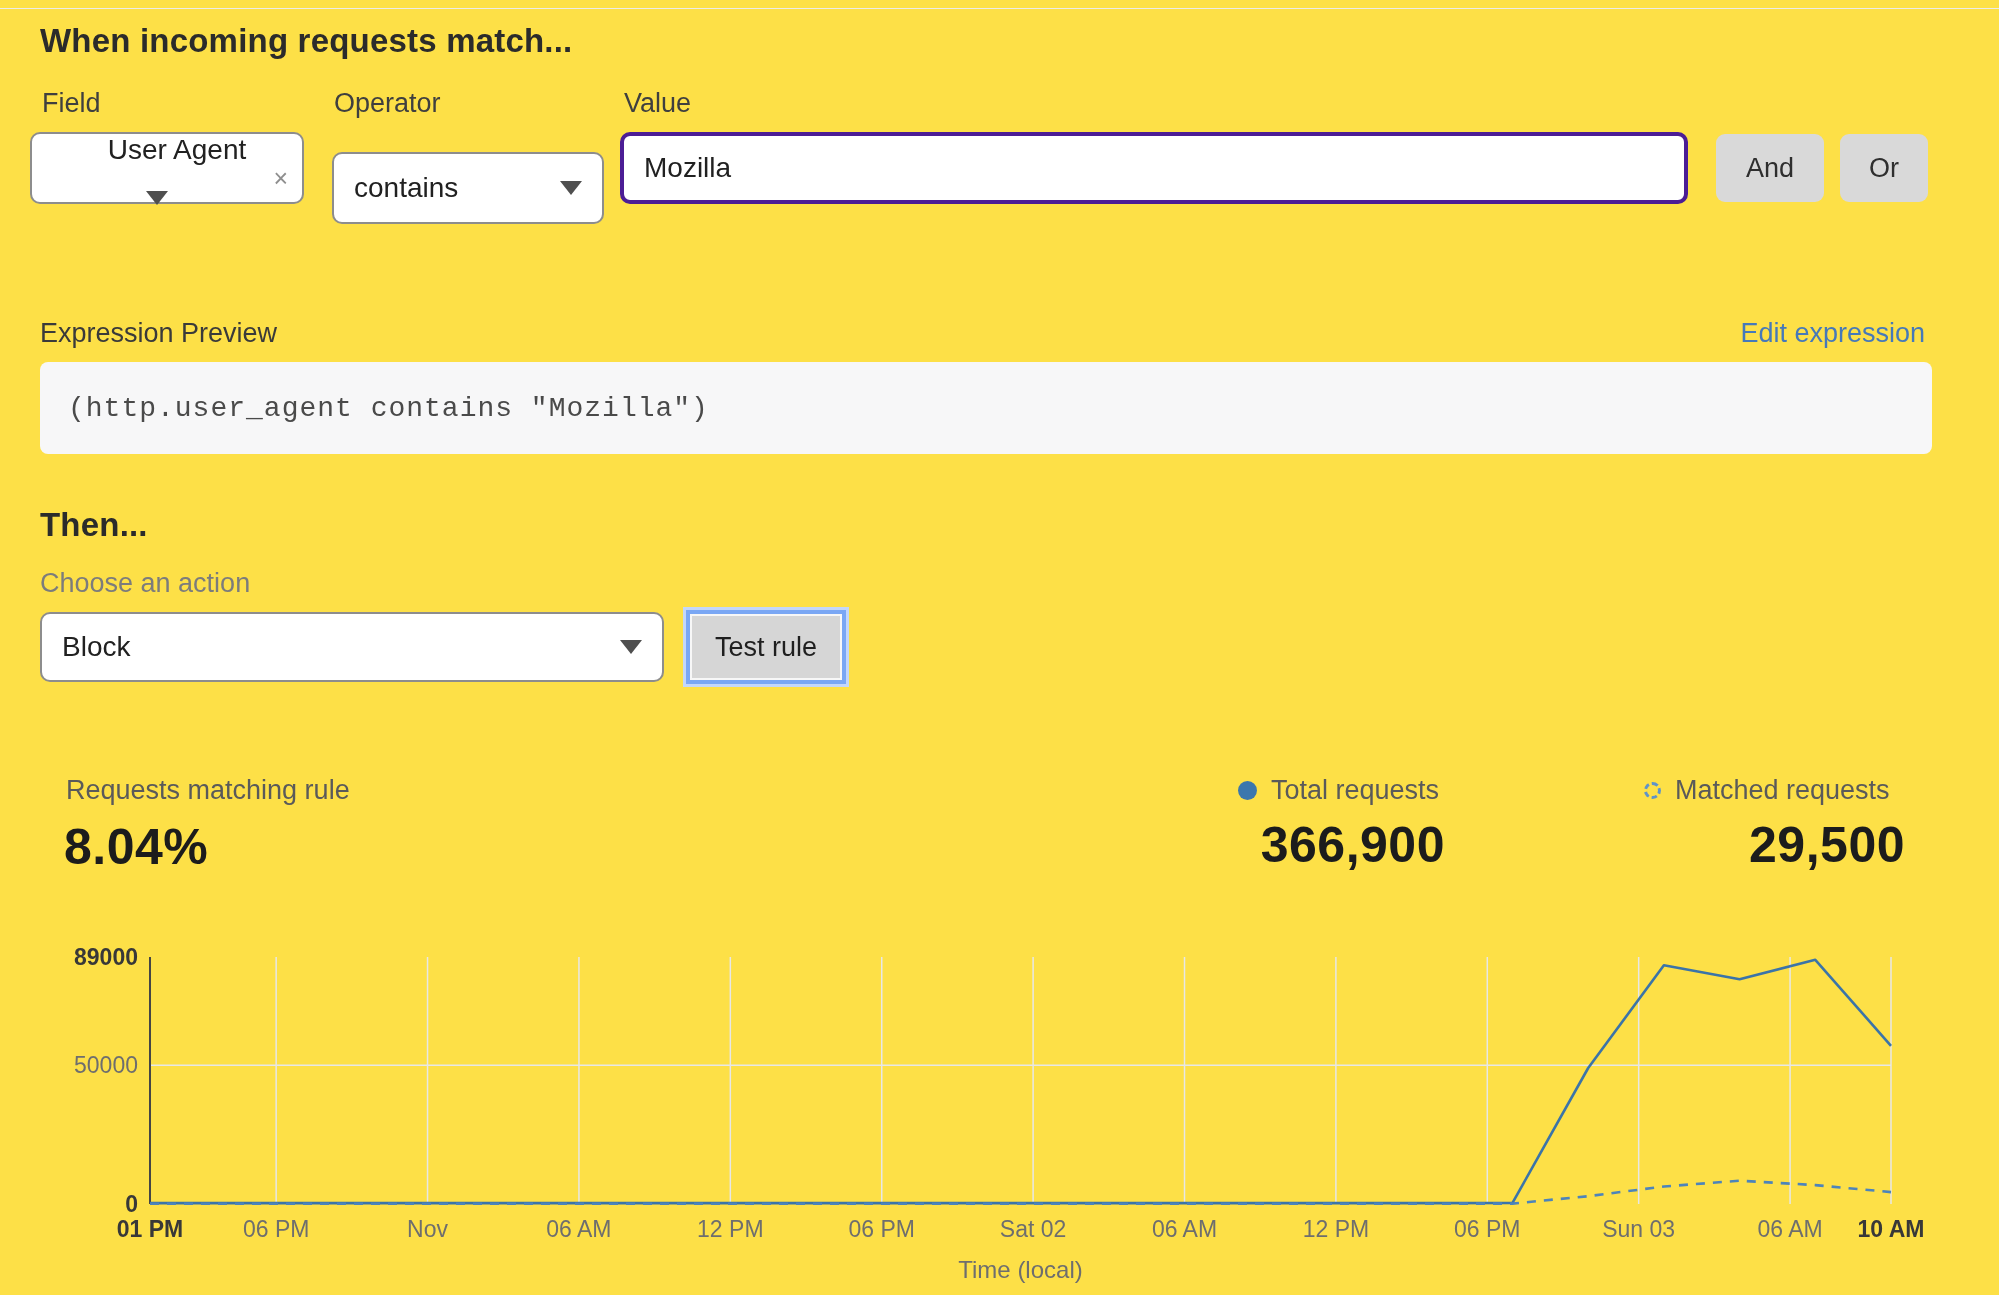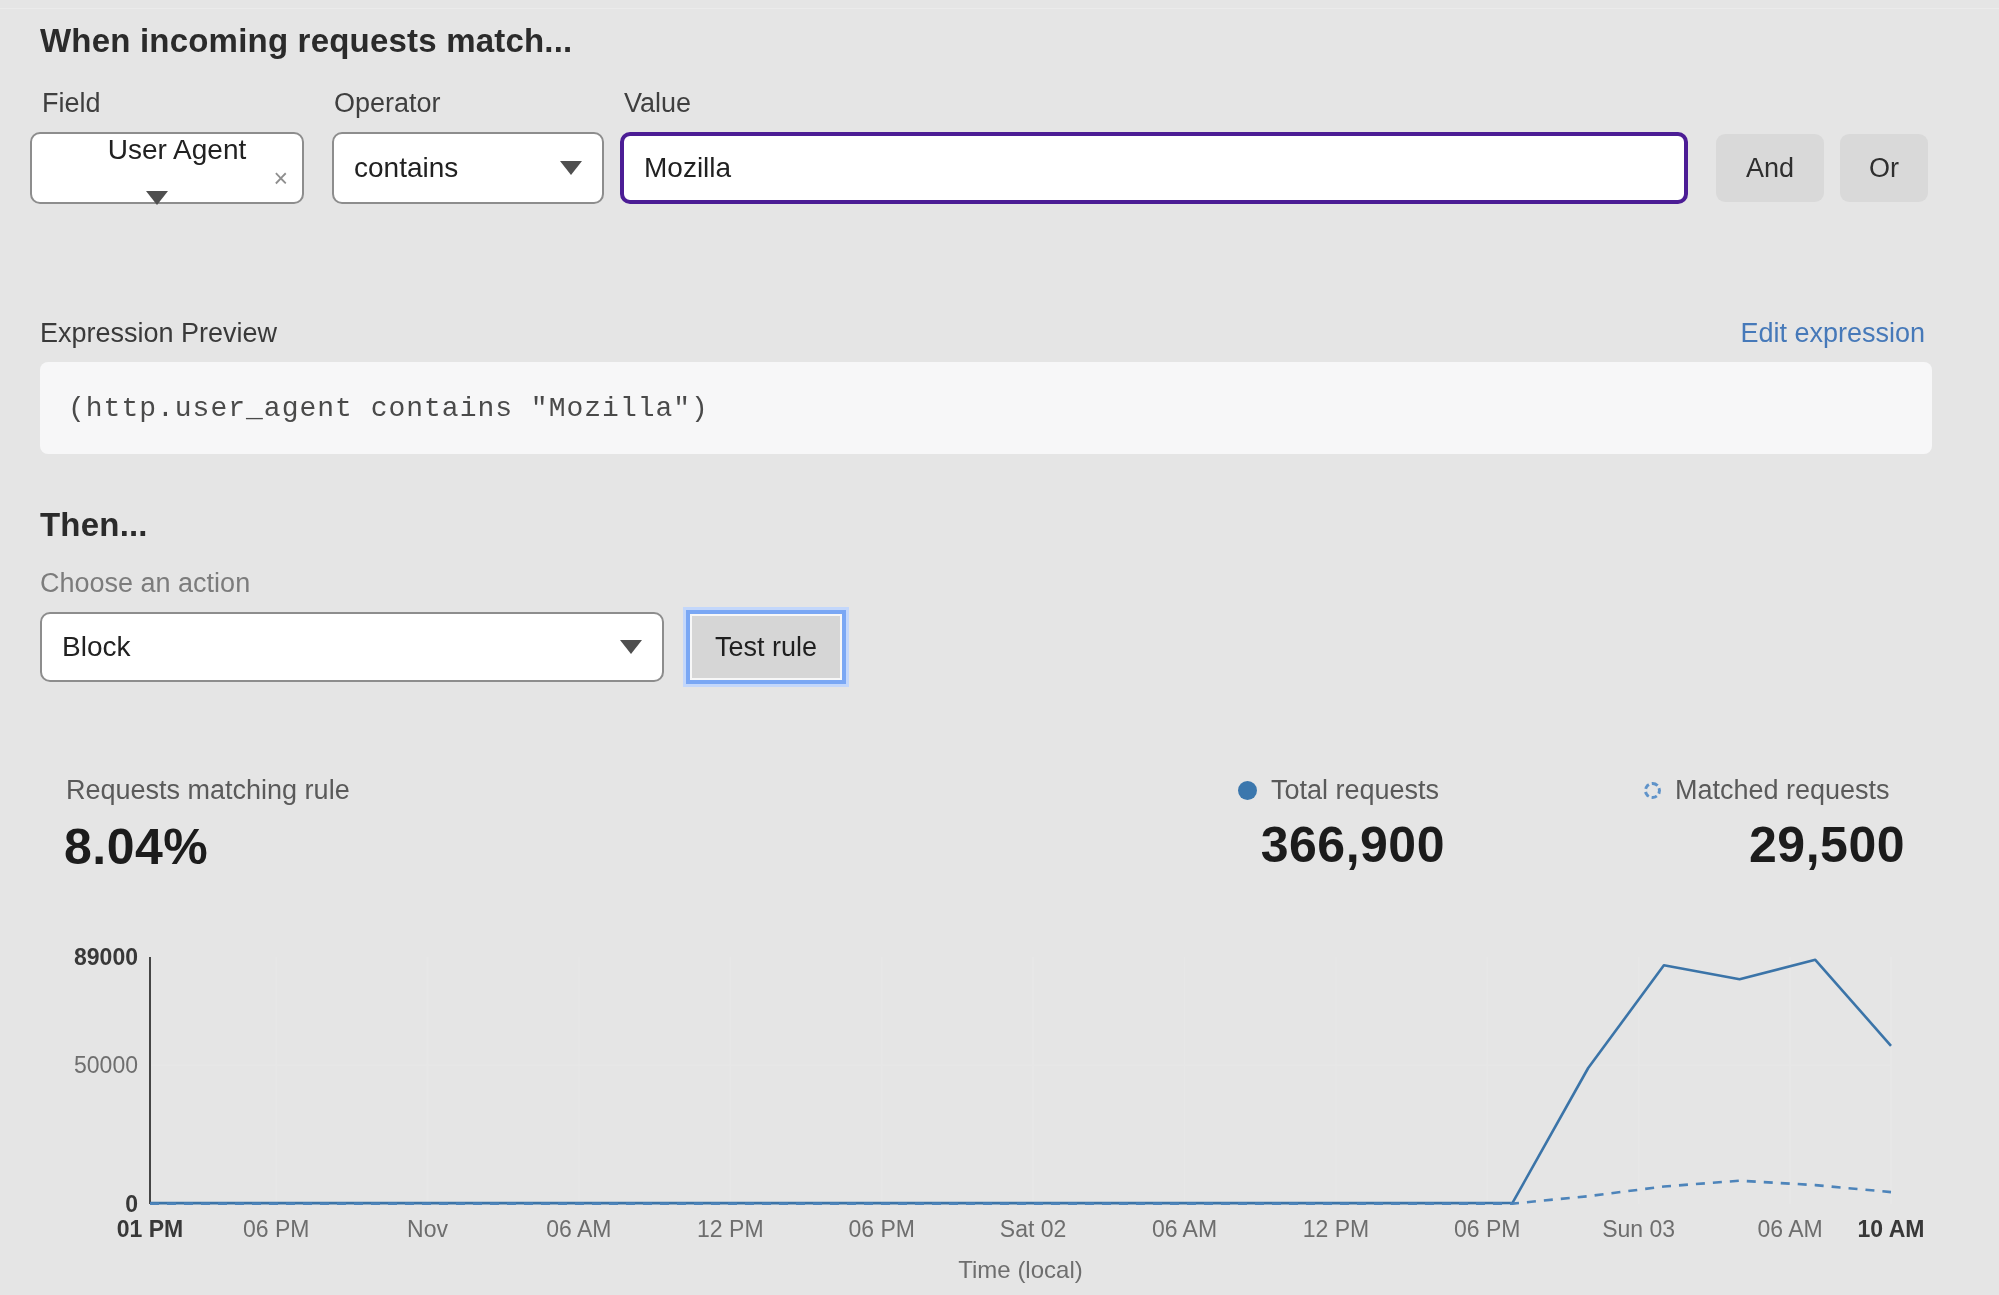--- a/index.html
+++ b/index.html
@@ -1,18 +1,18 @@
 <!DOCTYPE html>
 <html><head>
 <meta charset="utf-8">
 <style>
   * { margin:0; padding:0; box-sizing:border-box; }
   html,body { width:1999px; height:1295px; background:#ffffff;
     font-family:"Liberation Sans", sans-serif; color:#2b2b2b; overflow:hidden; }
-  .page { position:relative; width:1999px; height:1295px; background:#e5e5e5; }
+  .page { position:relative; width:1999px; height:1295px; background:#fde047; }
 
   .top-divider { position:absolute; top:8px; left:0; width:1999px; height:1px; background:#ebebeb; }
 
   .h-main { position:absolute; left:40px; font-size:33px; font-weight:700; color:#2b2b2b; letter-spacing:.2px; }
   #h-when { top:22px; }
   #h-then { top:506px; }
 
   .field-label { position:absolute; font-size:27px; color:#3f3f3f; }
   #lbl-field { left:42px; top:88px; }
   #lbl-operator { left:334px; top:88px; }
@@ -20,21 +20,21 @@
 
   .control { position:absolute; top:132px; height:72px; border:2px solid #8d8d8d;
     border-radius:10px; background:#fff; display:flex; align-items:center; cursor:pointer; }
   .control .sel-text { font-size:28px; color:#212121; padding-left:20px; }
   .caret { width:0; height:0; border-left:11px solid transparent; border-right:11px solid transparent;
     border-top:14px solid #4f4f4f; margin-left:auto; margin-right:20px; flex:none; }
   .clear-x { font-size:25px; color:#8f8f8f; margin-left:auto; margin-right:14px; line-height:1; cursor:pointer; }
   .clear-x + .caret { margin-left:0; }
 
   #sel-field { left:30px; width:274px;flex-direction:column; }
-  #sel-operator { left:332px; width:272px; }
+  #sel-operator { left:332px; width:272px;margin-top:20px; }
   #inp-value { position:absolute; left:620px; top:132px; width:1068px; height:72px;
     border:4px solid #4c1d95; border-radius:10px; font-size:28px; color:#212121;
     padding-left:20px; font-family:"Liberation Sans", sans-serif; background:#fff; outline:none; }
 
   .gray-btn { position:absolute; top:134px; height:68px; background:#d9d9d9; border:none;
     border-radius:9px; font-size:27px; color:#2f2f2f; font-family:"Liberation Sans", sans-serif;
     cursor:pointer; }
   #btn-and { left:1716px; width:108px; }
   #btn-or { left:1840px; width:88px; }
 

